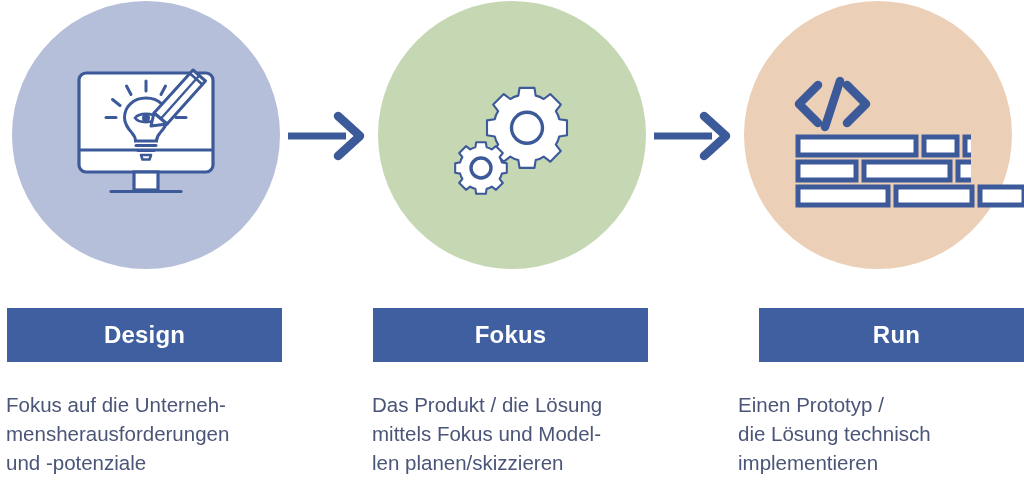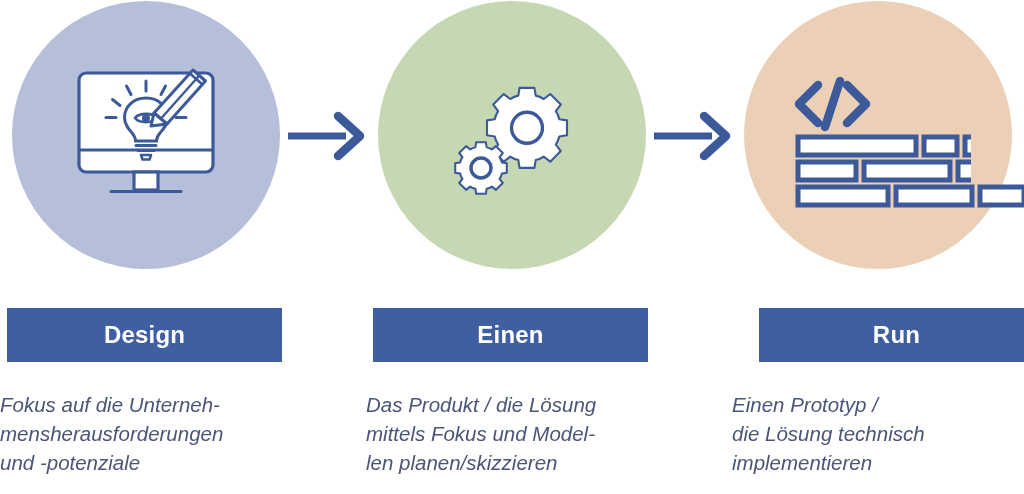--- a/index.html
+++ b/index.html
@@ -67,28 +67,27 @@
     color: #ffffff;
     font-size: 24px;
     font-weight: bold;
     letter-spacing: 0.2px;
     line-height: 1;
   }
 
   
   .desc {
     position: absolute;
-    left: 0;
+    left: 6px;
     top: 390px;
     width: 300px;
     font-size: 20.5px;
     line-height: 29px;
     color: #4a5578;
     white-space: pre-line;
-    font-style: italic;
   }
 
   
   .arrow {
     position: absolute;
     top: 110px;
     width: 84px;
     height: 52px;
   }
   .arrow-0 { left: 286px; }
@@ -181,21 +180,21 @@
                      A35,35 0 0 1 -52,31.5 L-64.5,29.5 L-64.5,5.5 L-52,3.5
                      A35,35 0 0 1 -46.5,-9.5 L-54.5,-20 L-37.5,-37 L-27,-29
                      A35,35 0 0 1 -14,-34.5 Z" fill="#ffffff" stroke="#3c5a99" stroke-width="5.2" stroke-linejoin="round" transform="scale(0.40)"></path>
             <circle cx="0" cy="7" r="10" fill="#ffffff" stroke="#3c5a99" stroke-width="3.4"></circle>
           </g>
         </svg>
       </div>
     </div>
 
     <div class="banner" style="background:#3f5fa0;">
-      <span class="banner-label" style="color: rgb(255, 255, 255);">Einen</span>
+      <span class="banner-label" style="color: rgb(255, 255, 255);">Fokus</span>
     </div>
 
     <div class="desc" style="color: rgb(74, 85, 120);">Das Produkt / die Lösung
 mittels Fokus und Model-
 len planen/skizzieren</div>
   </div>
 
   <div class="col col-2">
 
     <div class="circle-wrap">

